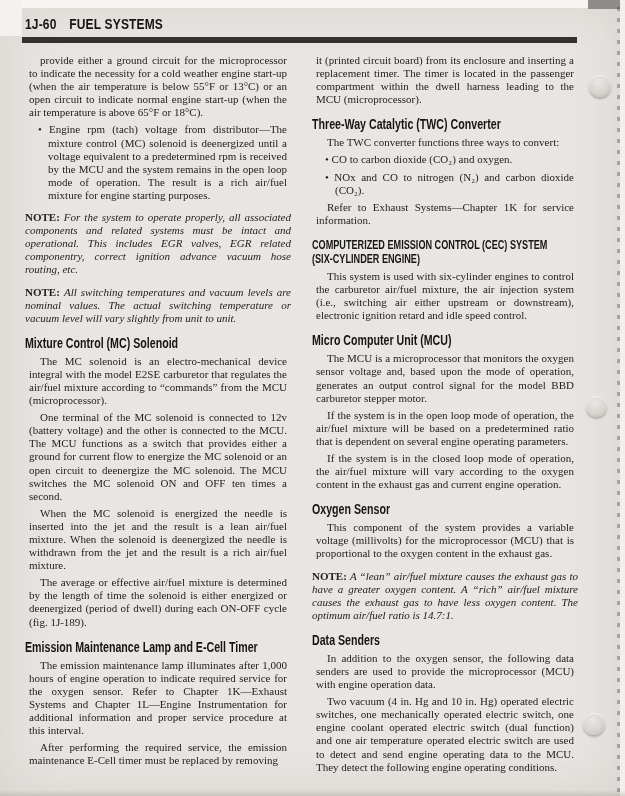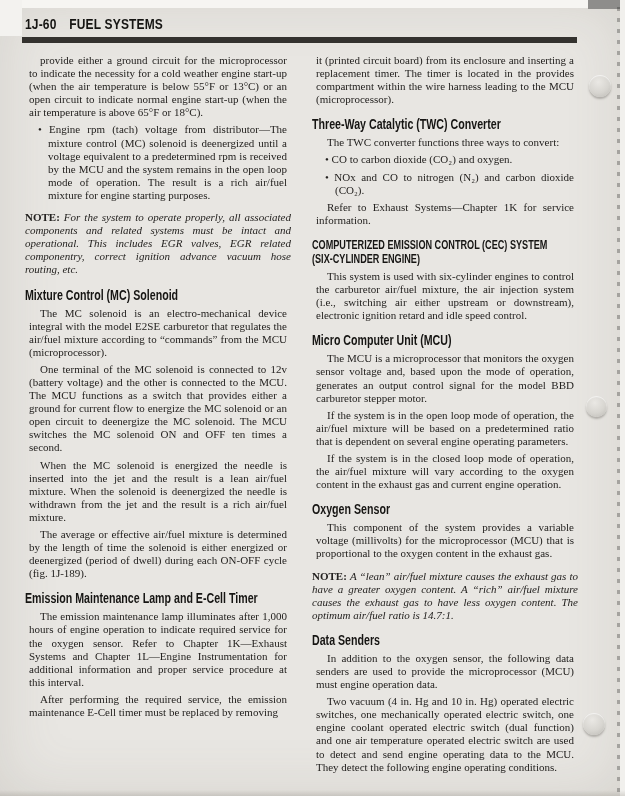--- a/index.html
+++ b/index.html
@@ -65,53 +65,54 @@
   <div class="rule"></div>
 
   <div class="cols">
 
     <section class="col">
       <p class="b ind">provide either a ground circuit for the microprocessor to indicate the necessity for a cold weather engine start-up (when the air temperature is below 55°F or 13°C) or an open circuit to indicate normal engine start-up (when the air temperature is above 65°F or 18°C).</p>
       <ul class="bl mt8">
         <li class="b">Engine rpm (tach) voltage from distributor—The mixture control (MC) solenoid is deenergized until a voltage equivalent to a predetermined rpm is received by the MCU and the system remains in the open loop mode of operation. The result is a rich air/fuel mixture for engine starting purposes.</li>
       </ul>
       <p class="b note"><span class="nl">NOTE:</span> <span class="ni">For the system to operate properly, all associated components and related systems must be intact and operational. This includes EGR valves, EGR related componentry, correct ignition advance vacuum hose routing, etc.</span></p>
+      <p class="b note"><span class="nl">NOTE:</span> <span class="ni">All switching temperatures and vacuum levels are nominal values. The actual switching temperature or vacuum level will vary slightly from unit to unit.</span></p>
       <h3 class="h">Mixture Control (MC) Solenoid</h3>
       <p class="b ind">The MC solenoid is an electro-mechanical device integral with the model E2SE carburetor that regulates the air/fuel mixture according to “commands” from the MCU (microprocessor).</p>
       <p class="b ind">One terminal of the MC solenoid is connected to 12v (battery voltage) and the other is connected to the MCU. The MCU functions as a switch that provides either a ground for current flow to energize the MC solenoid or an open circuit to deenergize the MC solenoid. The MCU switches the MC solenoid ON and OFF ten times a second.</p>
       <p class="b ind">When the MC solenoid is energized the needle is inserted into the jet and the result is a lean air/fuel mixture. When the solenoid is deenergized the needle is withdrawn from the jet and the result is a rich air/fuel mixture.</p>
       <p class="b ind">The average or effective air/fuel mixture is determined by the length of time the solenoid is either energized or deenergized (period of dwell) during each ON-OFF cycle (fig. 1J-189).</p>
       <h3 class="h">Emission Maintenance Lamp and E-Cell Timer</h3>
       <p class="b ind">The emission maintenance lamp illuminates after 1,000 hours of engine operation to indicate required service for the oxygen sensor. Refer to Chapter 1K—Exhaust Systems and Chapter 1L—Engine Instrumentation for additional information and proper service procedure at this interval.</p>
       <p class="b ind">After performing the required service, the emission maintenance E-Cell timer must be replaced by removing</p>
     </section>
 
     <section class="col">
-      <p class="b">it (printed circuit board) from its enclosure and inserting a replacement timer. The timer is located in the provides compartment within the wire harness leading to the MCU (microprocessor).</p>
+      <p class="b">it (printed circuit board) from its enclosure and inserting a replacement timer. The timer is located in the passenger compartment within the dwell harness leading to the MCU (microprocessor).</p>
       <h3 class="h">Three-Way Catalytic (TWC) Converter</h3>
       <p class="b ind">The TWC converter functions three ways to convert:</p>
       <ul class="bl">
         <li class="b">CO to carbon dioxide (CO₂) and oxygen.</li>
         <li class="b">NOx and CO to nitrogen (N₂) and carbon dioxide (CO₂).</li>
       </ul>
       <p class="b ind">Refer to Exhaust Systems—Chapter 1K for service information.</p>
       <h3 class="h caps">
         <span class="hl">COMPUTERIZED EMISSION CONTROL (CEC) SYSTEM</span>
         <span class="hl">(SIX-CYLINDER ENGINE)</span>
       </h3>
       <p class="b ind">This system is used with six-cylinder engines to control the carburetor air/fuel mixture, the air injection system (i.e., switching air either upstream or downstream), electronic ignition retard and idle speed control.</p>
       <h3 class="h">Micro Computer Unit (MCU)</h3>
       <p class="b ind">The MCU is a microprocessor that monitors the oxygen sensor voltage and, based upon the mode of operation, generates an output control signal for the model BBD carburetor stepper motor.</p>
       <p class="b ind">If the system is in the open loop mode of operation, the air/fuel mixture will be based on a predetermined ratio that is dependent on several engine operating parameters.</p>
       <p class="b ind">If the system is in the closed loop mode of operation, the air/fuel mixture will vary according to the oxygen content in the exhaust gas and current engine operation.</p>
       <h3 class="h">Oxygen Sensor</h3>
       <p class="b ind">This component of the system provides a variable voltage (millivolts) for the microprocessor (MCU) that is proportional to the oxygen content in the exhaust gas.</p>
       <p class="b note"><span class="nl">NOTE:</span> <span class="ni">A “lean” air/fuel mixture causes the exhaust gas to have a greater oxygen content. A “rich” air/fuel mixture causes the exhaust gas to have less oxygen content. The optimum air/fuel ratio is 14.7:1.</span></p>
       <h3 class="h">Data Senders</h3>
-      <p class="b ind">In addition to the oxygen sensor, the following data senders are used to provide the microprocessor (MCU) must engine operation data.</p>
+      <p class="b ind">In addition to the oxygen sensor, the following data senders are used to provide the microprocessor (MCU) with engine operation data.</p>
       <p class="b ind">Two vacuum (4 in. Hg and 10 in. Hg) operated electric switches, one mechanically operated electric switch, one engine coolant operated electric switch (dual function) and one air temperature operated electric switch are used to detect and send engine operating data to the MCU. They detect the following engine operating conditions.</p>
     </section>
 
   </div>
 
   <div class="punch p1"></div>
   <div class="punch p2"></div>
   <div class="punch p3"></div>
 
 </div>

